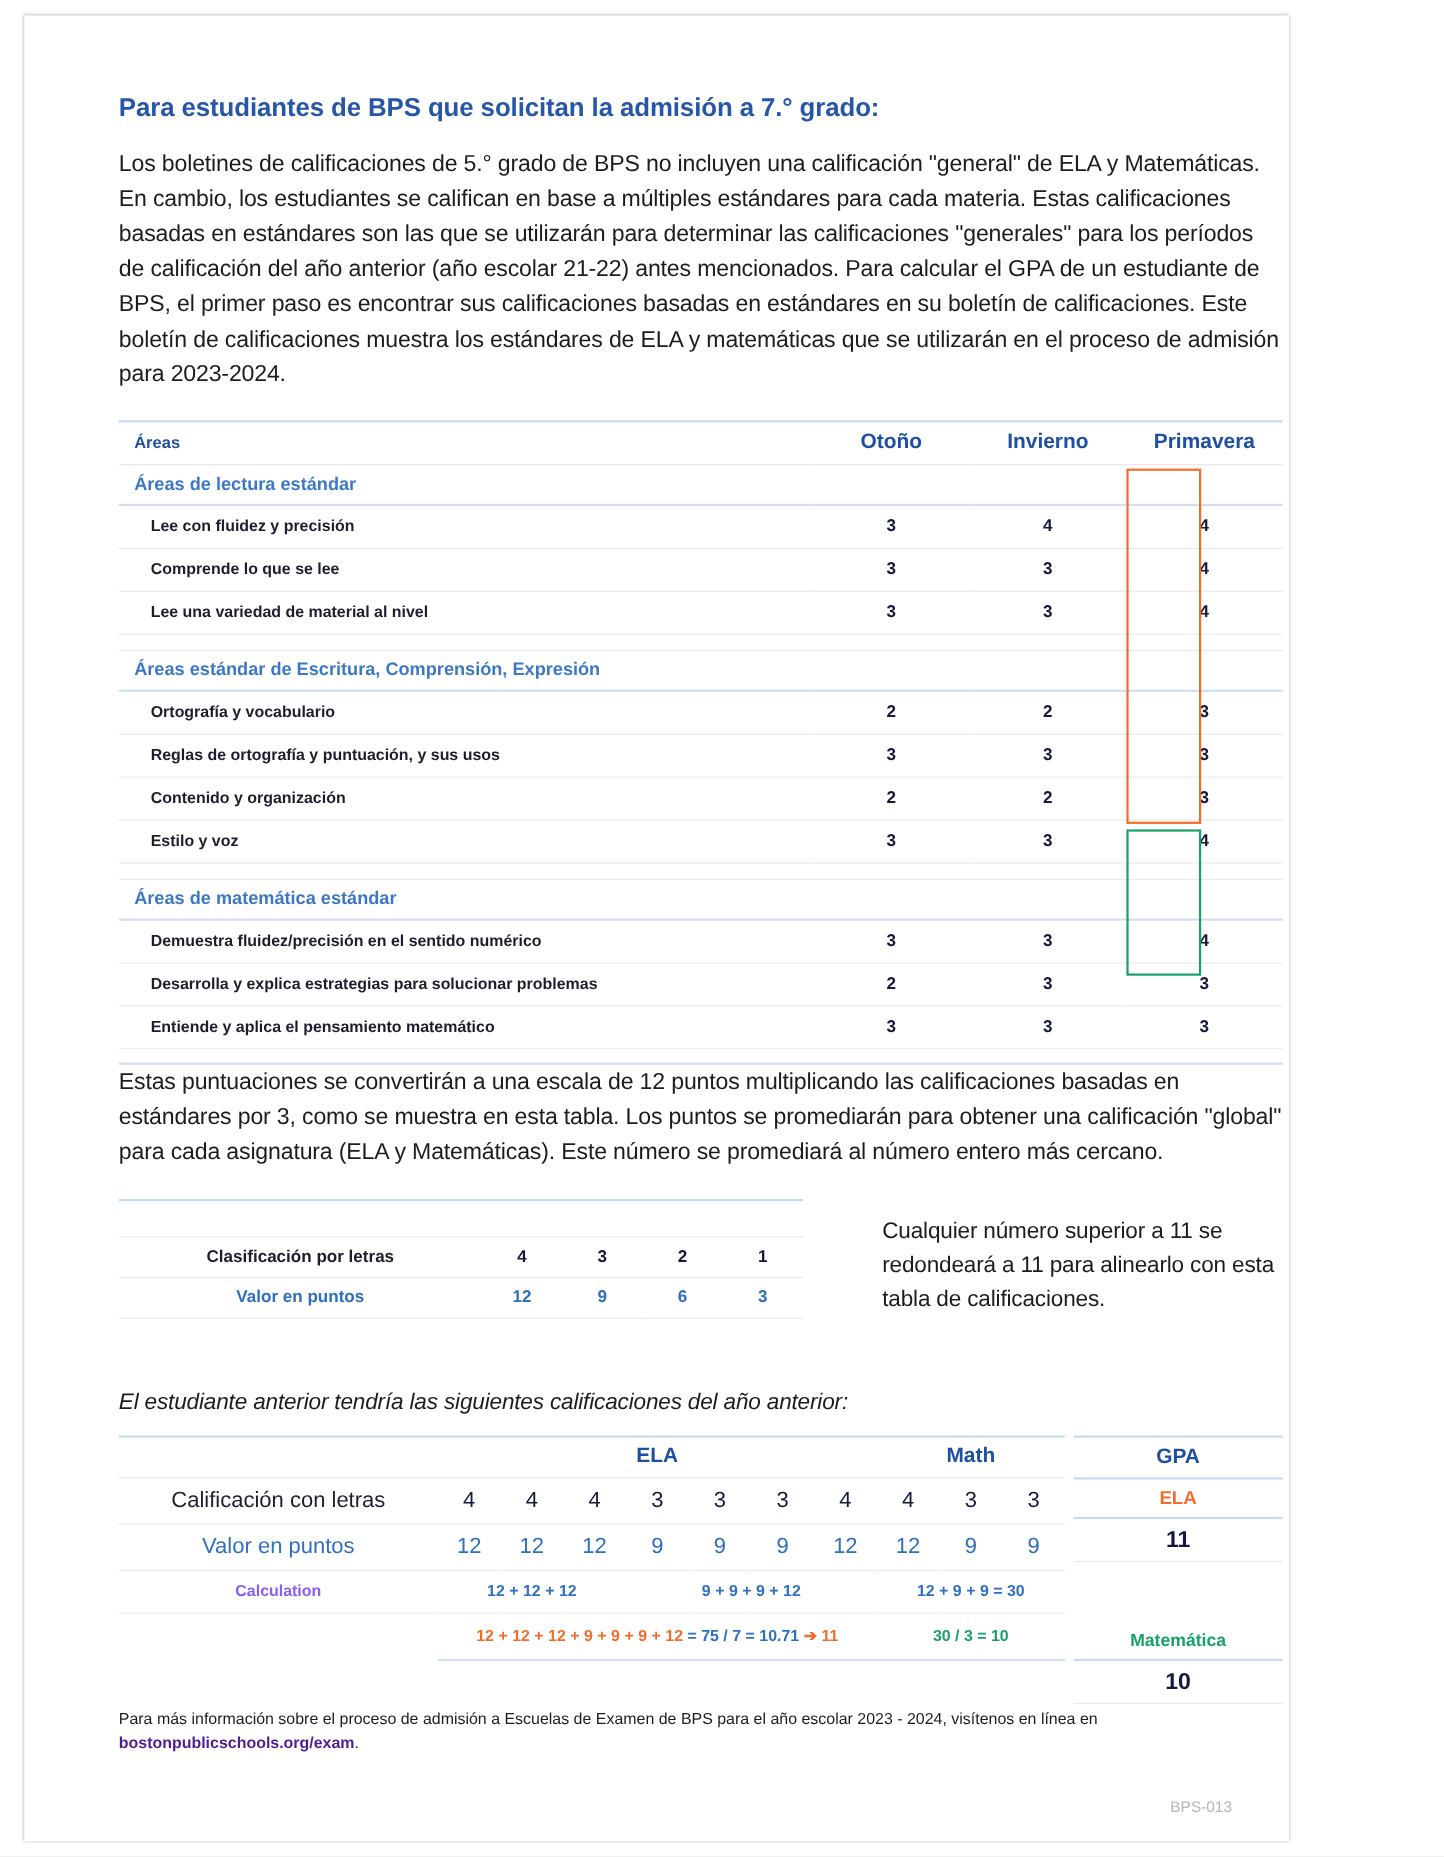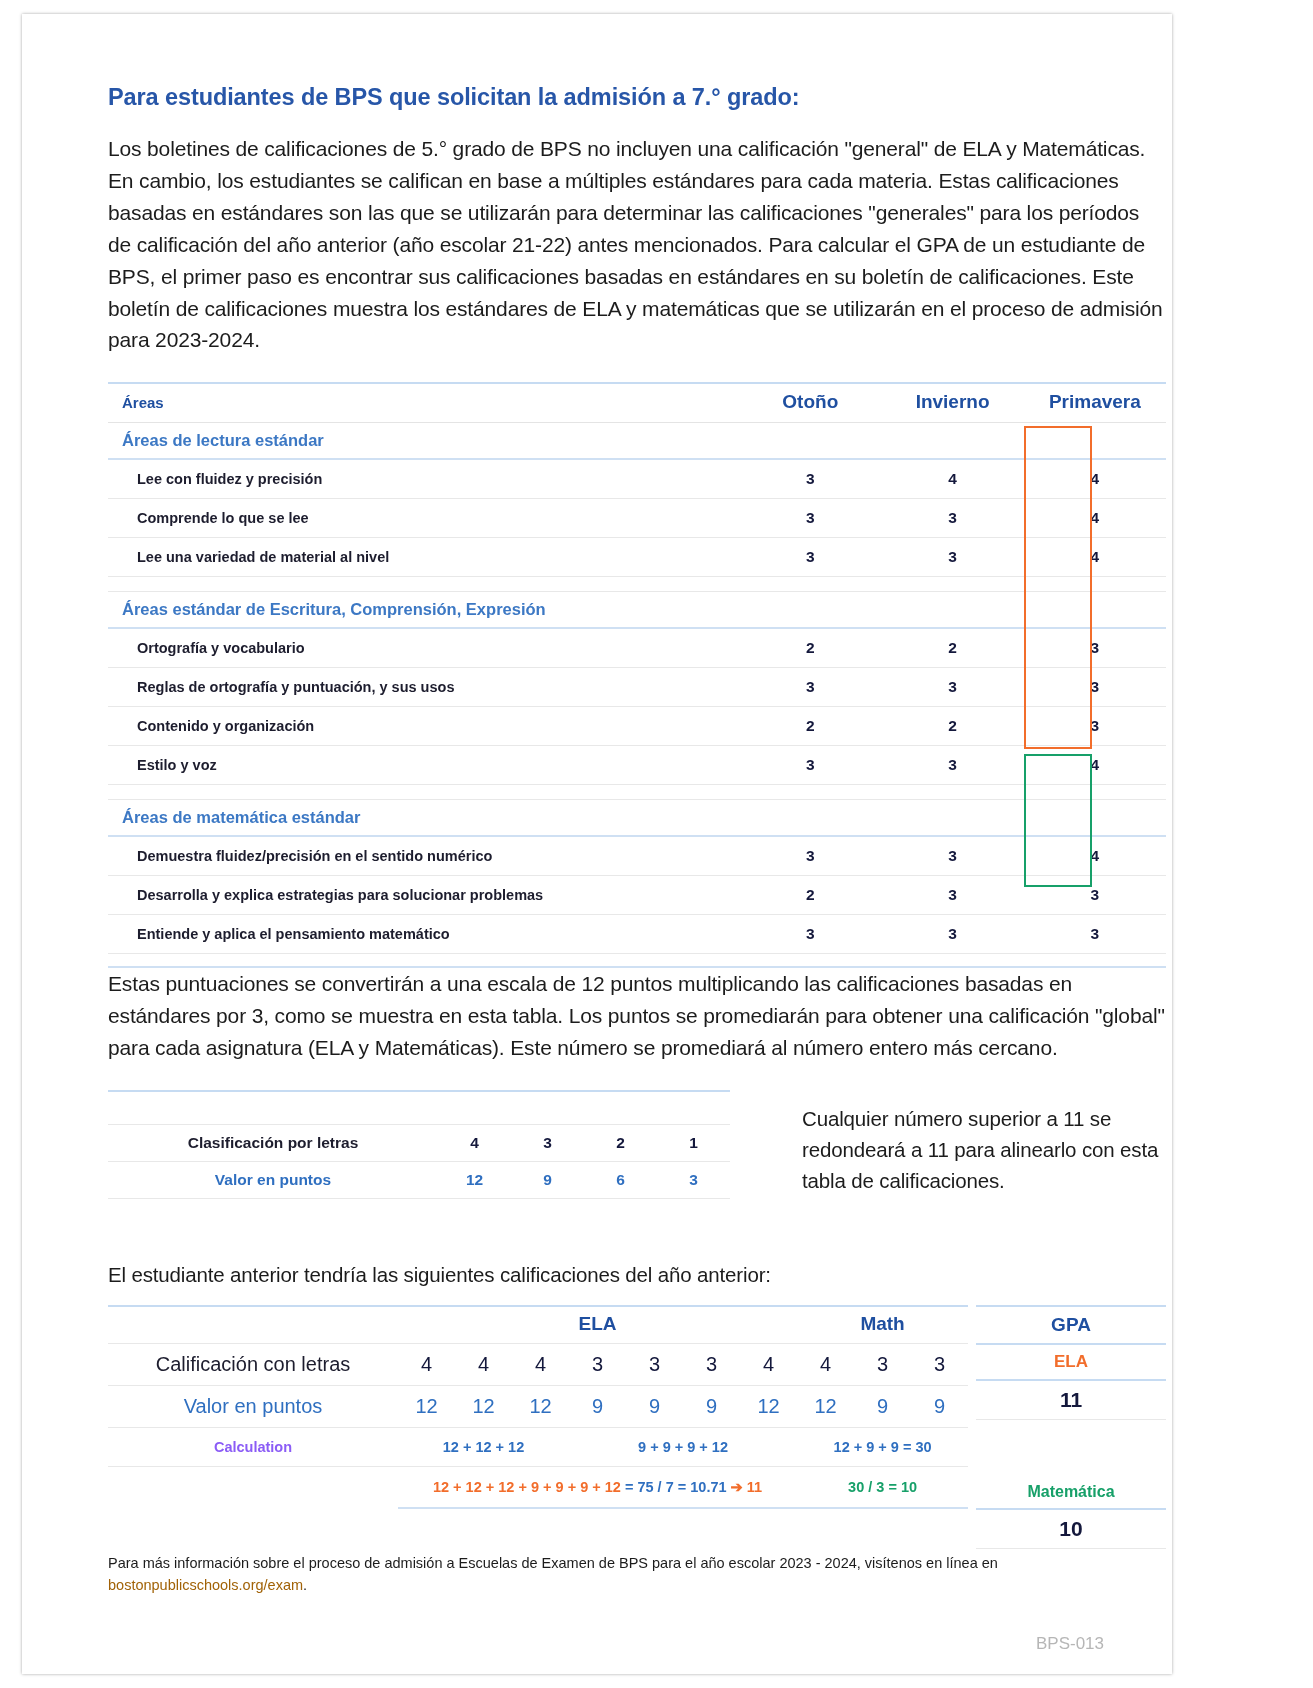--- a/index.html
+++ b/index.html
@@ -168,20 +168,21 @@
     width: 360px;
     letter-spacing: -0.15px;
   }
 
   
   .bottom-lead {
     margin-top: 64px;
     font-size: 20.5px;
     color: #1c1c1c;
     letter-spacing: -0.15px;
+    font-style: italic;
   }
   .bottom-wrap {
     display: flex;
     margin-top: 18px;
     align-items: flex-start;
   }
   .bt-left { width: 860px; }
   .bt-right { width: 190px; margin-left: 8px; }
 
   .bt-table {
@@ -289,30 +290,30 @@
   .footer {
     position: absolute;
     left: 86px;
     top: 1538px;
     width: 1058px;
     font-size: 14.5px;
     line-height: 1.55;
     color: #1c1c1c;
   }
   .footer a {
-    color: #a16207;
-    font-weight: normal;
+    color: #4c1d95;
+    font-weight: bold;
     text-decoration: none;
     margin-top: 28px;
   }
   .doc-code {
     position: absolute;
-    right: 68px;
+    right: 52px;
     top: 1620px;
-    font-size: 17px;
+    font-size: 14px;
     color: #b6b6b6;
   }
 </style>
 </head>
 <body>
 
 <div class="page">
  <div class="sheet">
   <div class="content">
 

